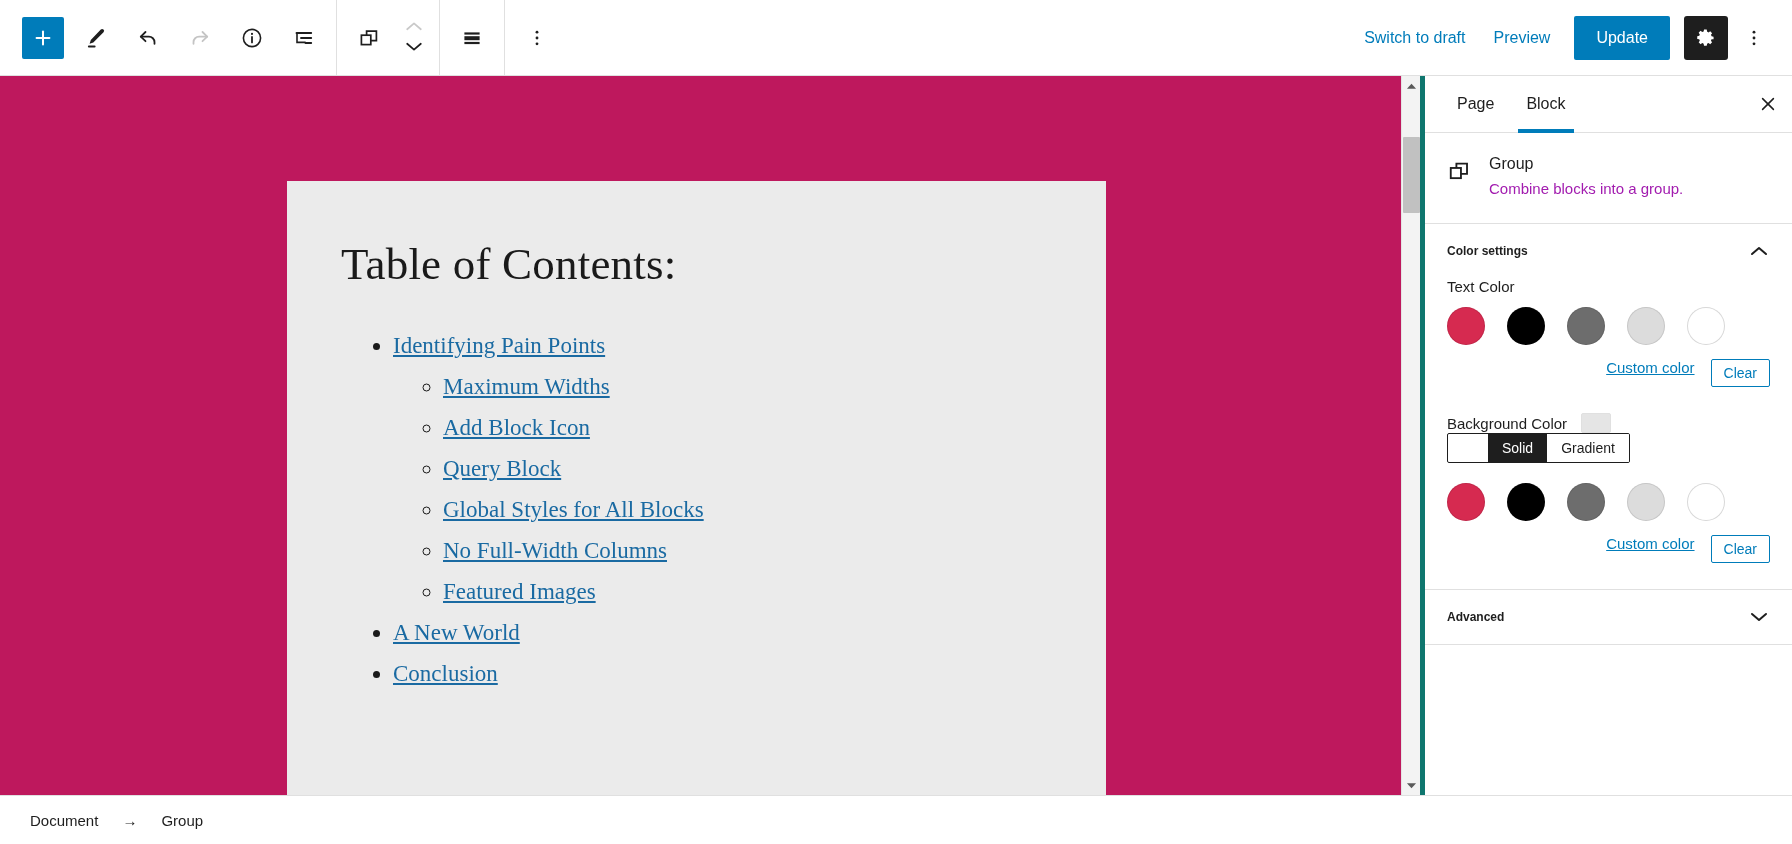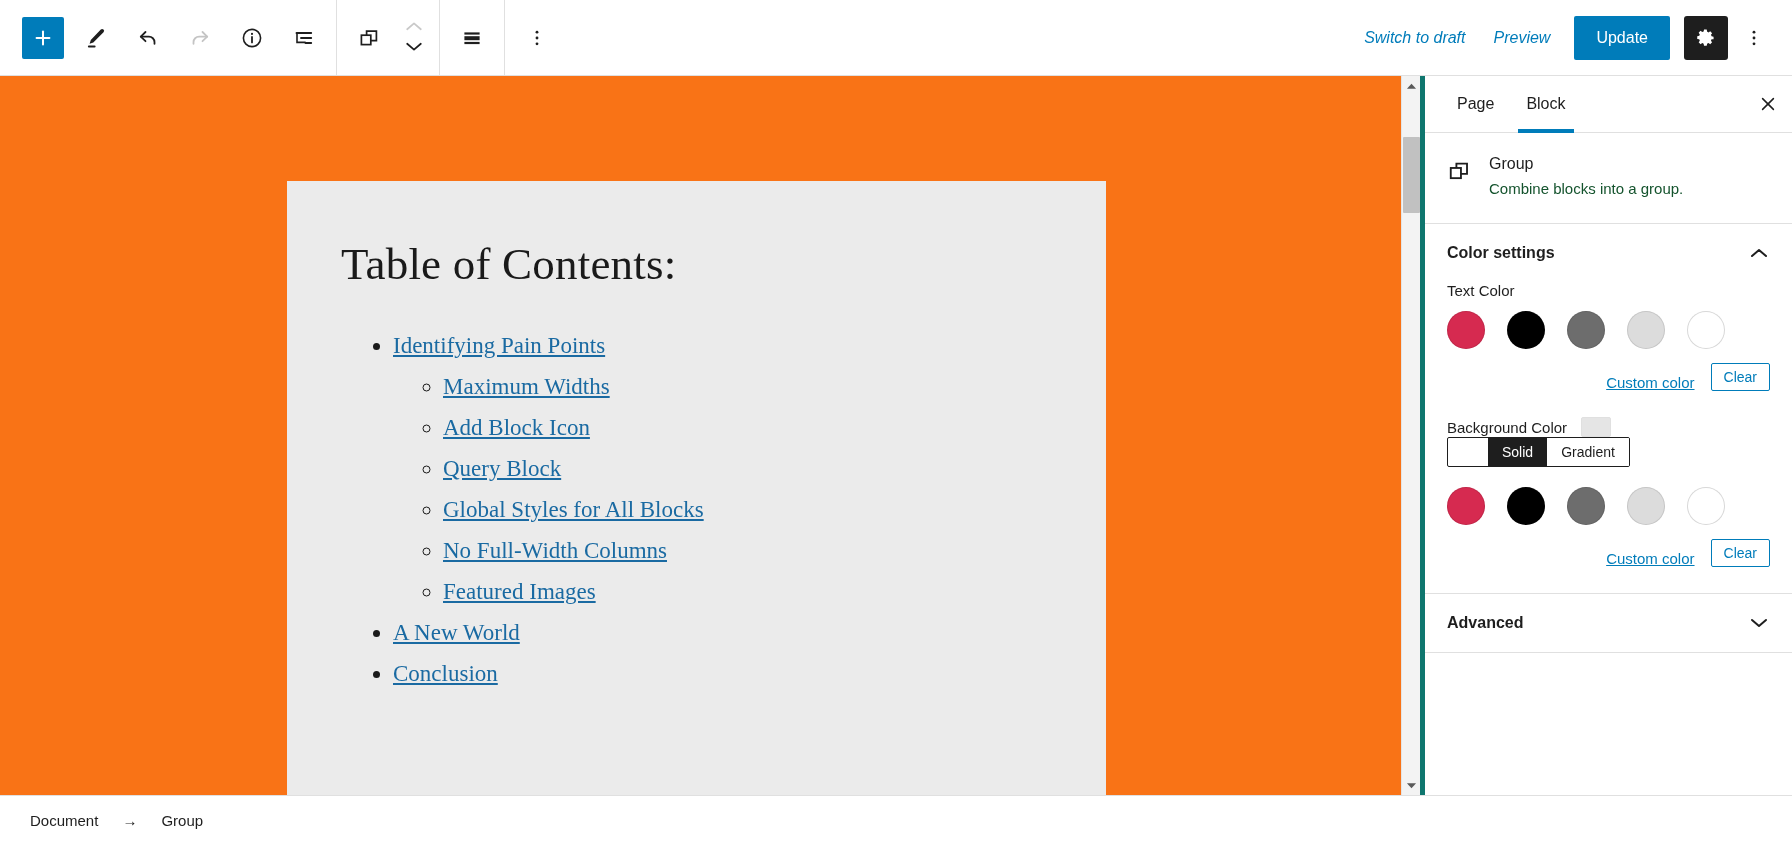--- a/index.html
+++ b/index.html
@@ -96,21 +96,20 @@
 
   .link-btn {
     background: none;
     border: none;
     color: #007cba;
     font-size: 16px;
     font-family: "Liberation Sans", sans-serif;
     cursor: pointer;
     padding: 8px 14px;
     white-space: nowrap;
-    font-style: italic;
   }
 
   .update-btn {
     background: #007cba;
     color: #fff;
     border: none;
     border-radius: 2px;
     font-size: 16px;
     font-family: "Liberation Sans", sans-serif;
     padding: 0 22px;
@@ -160,21 +159,21 @@
     flex: 1;
     min-width: 0;
     background: #ffffff;
     overflow: hidden;
   }
 
   .canvas {
     position: absolute;
     inset: 0;
     overflow: hidden;
-    background: #f97316;
+    background: #be185d;
   }
 
   .content-block {
     position: absolute;
     left: 287px;
     top: 105px;
     width: 819px;
     height: 675px;
     background: #ebebeb;
     padding: 58px 28px 20px 28px;
@@ -320,40 +319,40 @@
     margin-top: 2px;
     flex-shrink: 0;
   }
   .bc-title {
     font-size: 16px;
     color: #1e1e1e;
     margin-bottom: 5px;
   }
   .bc-desc {
     font-size: 15px;
-    color: #14532d;
+    color: #a21caf;
     line-height: 1.4;
   }
 
   .panel {
     border-bottom: 1px solid #e0e0e0;
   }
   .panel-head {
     display: flex;
     align-items: center;
     justify-content: space-between;
     padding: 20px 22px;
     cursor: pointer;
     background: none;
     border: none;
     width: 100%;
     text-align: left;
   }
   .panel-head .ph-title {
-    font-size: 16px;
+    font-size: 12px;
     font-weight: bold;
     color: #1e1e1e;
   }
   .panel-head .ph-chev { color: #1e1e1e; display: flex; }
 
   .panel-body { padding: 0 22px 26px 22px; }
 
   .field-label {
     font-size: 15px;
     color: #1e1e1e;
@@ -372,21 +371,21 @@
     border-radius: 50%;
     cursor: pointer;
     border: none;
     padding: 0;
     box-shadow: inset 0 0 0 1px rgba(0,0,0,0.10);
   }
   .swatch.white { box-shadow: inset 0 0 0 1px #d8d8d8; }
 
   .color-actions {
     display: flex;
-    align-items: flex-end;
+    align-items: flex-start;
     justify-content: flex-end;
     gap: 16px;
     margin-top: 14px;
   }
   .custom-color-link {
     color: #007cba;
     font-size: 15px;
     text-decoration: underline;
     background: none;
     border: none;

